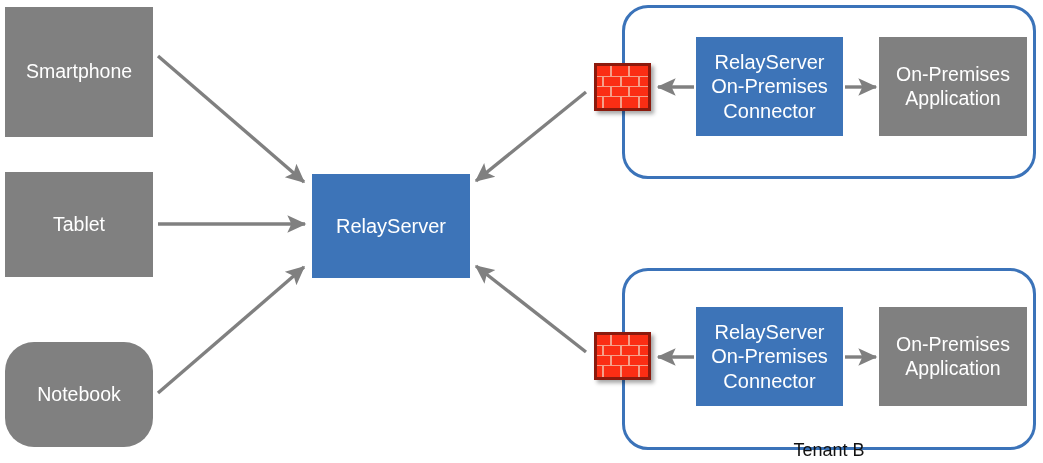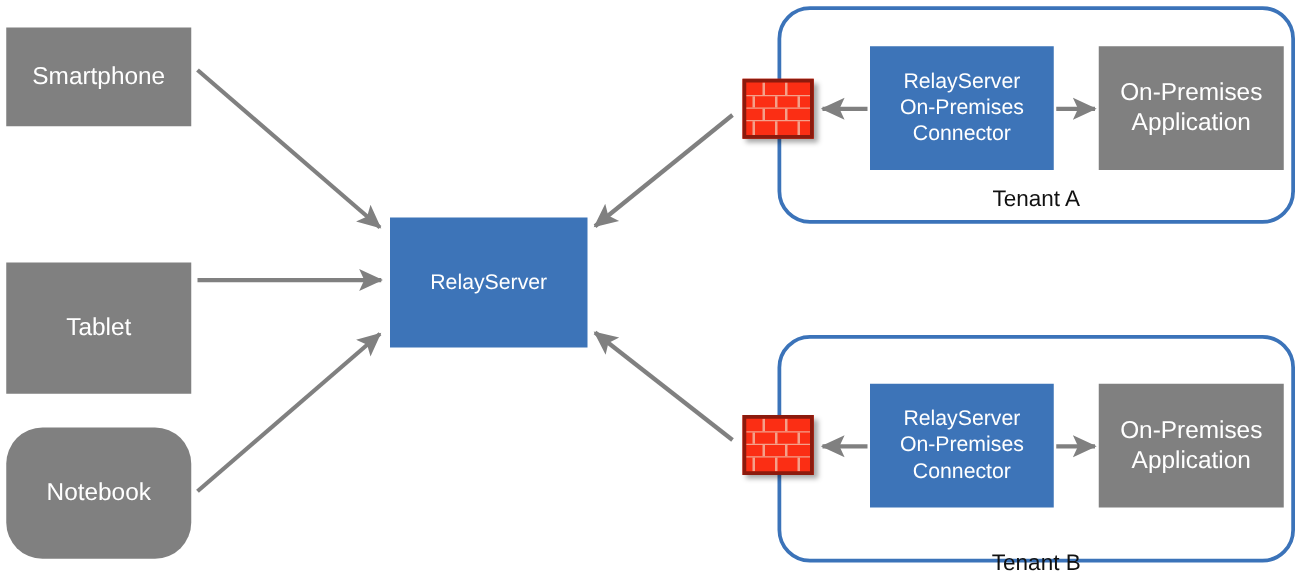--- a/index.html
+++ b/index.html
@@ -38,21 +38,21 @@
   .node-label {
     display: block;
     white-space: pre-line;
   }
   .gray-node {
     background: #808080;
     font-size: 19.5px;
   }
   .blue-node {
     background: #3d74b8;
-    font-size: 17px;
+    font-size: 20px;
   }
   .tenant-group {
     position: absolute;
     box-sizing: border-box;
     border: 3px solid #3b73b9;
     border-radius: 26px;
     background: transparent;
   }
   .tenant-caption {
     position: absolute;
@@ -106,25 +106,25 @@
 
     <line x1="694" y1="87" x2="658" y2="87" stroke="#808080" stroke-width="3.4" marker-end="url(#arrowhead)"></line>
 
     <line x1="845" y1="87" x2="876" y2="87" stroke="#808080" stroke-width="3.4" marker-end="url(#arrowhead)"></line>
 
     <line x1="694" y1="357" x2="658" y2="357" stroke="#808080" stroke-width="3.4" marker-end="url(#arrowhead)"></line>
 
     <line x1="845" y1="357" x2="876" y2="357" stroke="#808080" stroke-width="3.4" marker-end="url(#arrowhead)"></line>
   </svg>
 
-  <div class="node gray-node" style="left:5px; top:22px; width:148px; height:79px;justify-content:center;">
+  <div class="node gray-node" style="left:5px; top:7px; width:148px; height:130px;justify-content:center;">
     <span class="node-label">Smartphone</span>
   </div>
 
-  <div class="node gray-node" style="left:5px; top:172px; width:148px; height:105px;margin-top:38px;">
+  <div class="node gray-node" style="left:5px; top:172px; width:148px; height:105px;">
     <span class="node-label">Tablet</span>
   </div>
 
   <div class="node gray-node" style="left:5px; top:342px; width:148px; height:105px;border-radius:29px;">
     <span class="node-label">Notebook</span>
   </div>
 
   <div class="node blue-node" style="left:312px; top:174px; width:158px; height:104px;">
     <span class="node-label">RelayServer</span>
   </div>
@@ -151,23 +151,20 @@
     <span class="node-label">RelayServer
 On-Premises
 Connector</span>
   </div>
 
   <div class="node gray-node" style="left:879px; top:37px; width:148px; height:99px;">
     <span class="node-label">On-Premises
 Application</span>
   </div>
 
-  <div class="tenant-caption" style="left:622px; top:149px; width:414px;">
-    <span>Tenant A</span>
-  </div>
 
   <div class="tenant-group" style="left:622px; top:268px; width:414px; height:182px;"></div>
 
   <div class="firewall" style="left:594px; top:332px; width:57px; height:48px;">
     <div class="brick-row" style="top:9.5px;"></div>
     <div class="brick-row" style="top:19.5px;"></div>
     <div class="brick-row" style="top:29.5px;"></div>
     <div class="brick-seam" style="left:13px; top:0; height:9.5px;"></div>
     <div class="brick-seam" style="left:31px; top:0; height:9.5px;"></div>
     <div class="brick-seam" style="left:5px; top:11px; height:8.5px;"></div>

